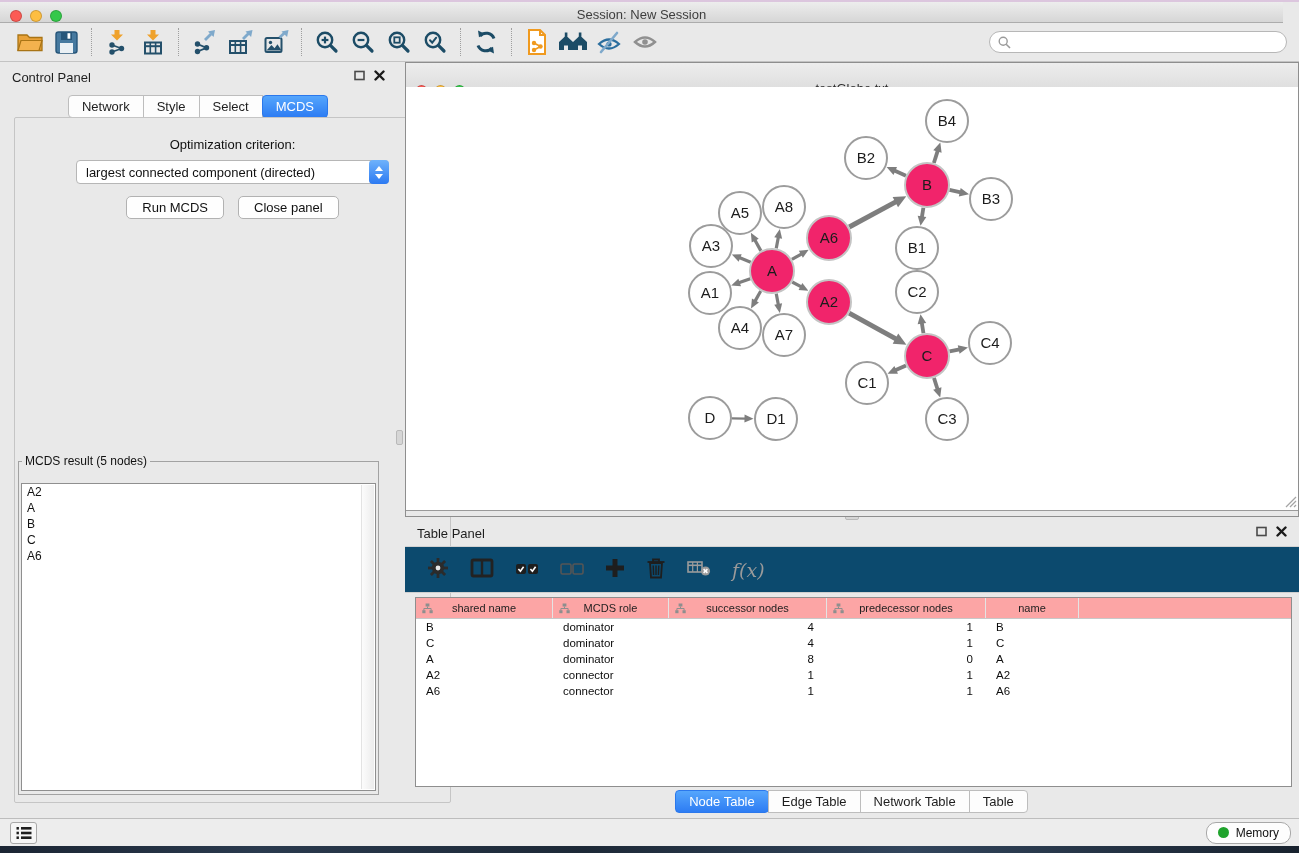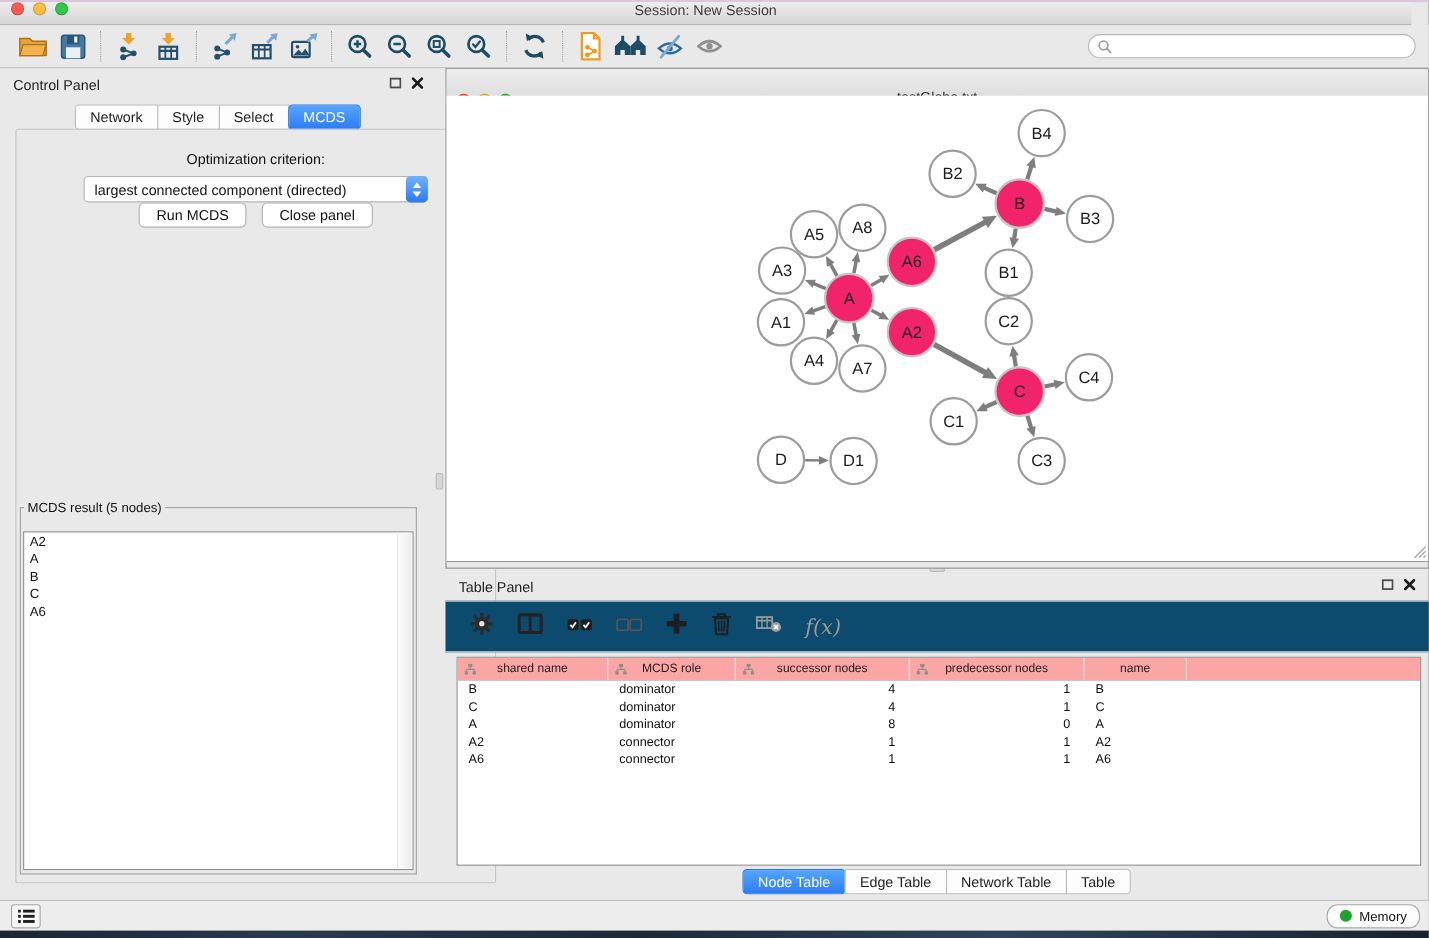--- a/index.html
+++ b/index.html
@@ -6,21 +6,21 @@
   html,body { background:#111; }
   #app {
     position:relative; width:1299px; height:853px; overflow:hidden;
     background:#E9E9E9; font-family:"Liberation Sans", sans-serif; color:#222;
   }
   
   .top-accent { position:absolute; top:0; left:0; right:0; height:2px; background:#DCC6DE; }
   .titlebar {
     position:absolute; top:2px; left:0; right:16px; height:21px;
     background:linear-gradient(#EDEDED,#D6D6D6); border-bottom:1px solid #ACACAC;
-    display:flex; align-items:flex-start;
+    display:flex; align-items:flex-end;
   }
   .lights { display:flex; gap:8px; margin-left:10px; }
   .light { width:12px; height:12px; border-radius:50%; border:1px solid rgba(0,0,0,.18); }
   .light.red{background:#FC5B55;} .light.yellow{background:#FDBE41;} .light.green{background:#34C84A;}
   .titlebar .title { position:absolute; left:0; right:0; text-align:center; font-size:13px; color:#3E3E3E; }
   
   .toolbar {
     position:absolute; top:23px; left:0; right:0; height:39px;
     background:#E9E9E9; border-bottom:1px solid #C3C3C3;
     display:flex; align-items:center; padding:0 12px;
@@ -56,21 +56,21 @@
     border:1px solid #B6B6B6; border-radius:4px; display:flex; align-items:center; font-size:13px;
   }
   .dropdown .dval { padding-left:9px; color:#111; }
   .stepper {
     position:absolute; right:-1px; top:-1px; width:20px; height:24px; border-radius:4px;
     background:linear-gradient(#6FB2FB,#2C7AF2); display:flex; flex-direction:column;
     align-items:center; justify-content:center; gap:3px;
   }
   .tri-up   { width:0; height:0; border-left:4px solid transparent; border-right:4px solid transparent; border-bottom:5px solid #fff; }
   .tri-down { width:0; height:0; border-left:4px solid transparent; border-right:4px solid transparent; border-top:5px solid #fff; }
-  .btn-row { margin-top:0; display:flex; justify-content:center; gap:14px; }
+  .btn-row { margin-top:12px; display:flex; justify-content:center; gap:14px; }
   .btn {
     background:#FEFEFE; border:1px solid #B2B2B2; border-radius:5px;
     font-size:13px; color:#111; padding:3px 15px; cursor:default;
   }
   .mcds-fieldset {
     position:absolute; left:3px; top:336px; width:361px; height:341px;
     border:1px solid #A2A2A2; background:#E9E9E9; padding:0;
   }
   .mcds-fieldset legend { font-size:12px; color:#111; margin-left:3px; padding:0 3px; }
   .listbox {

